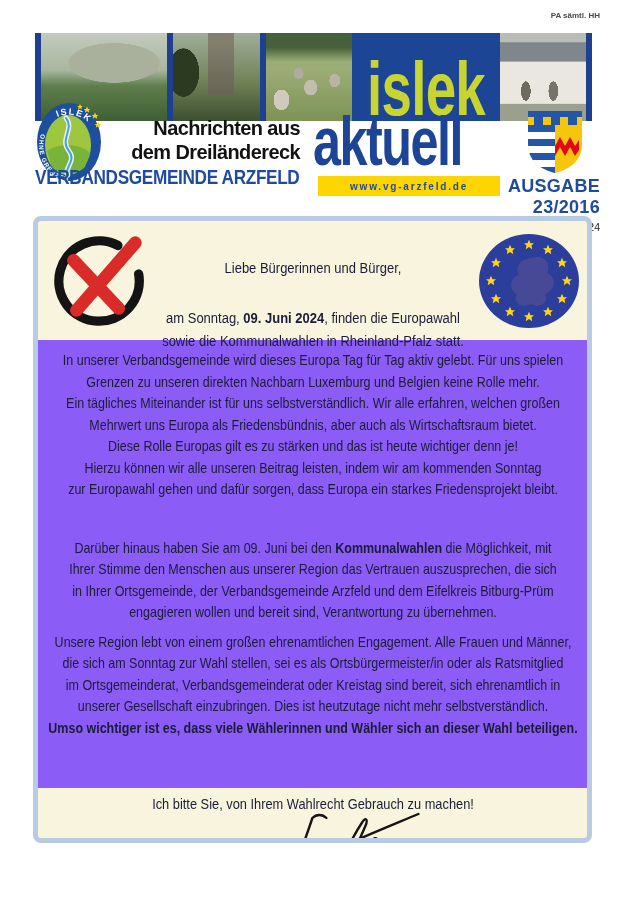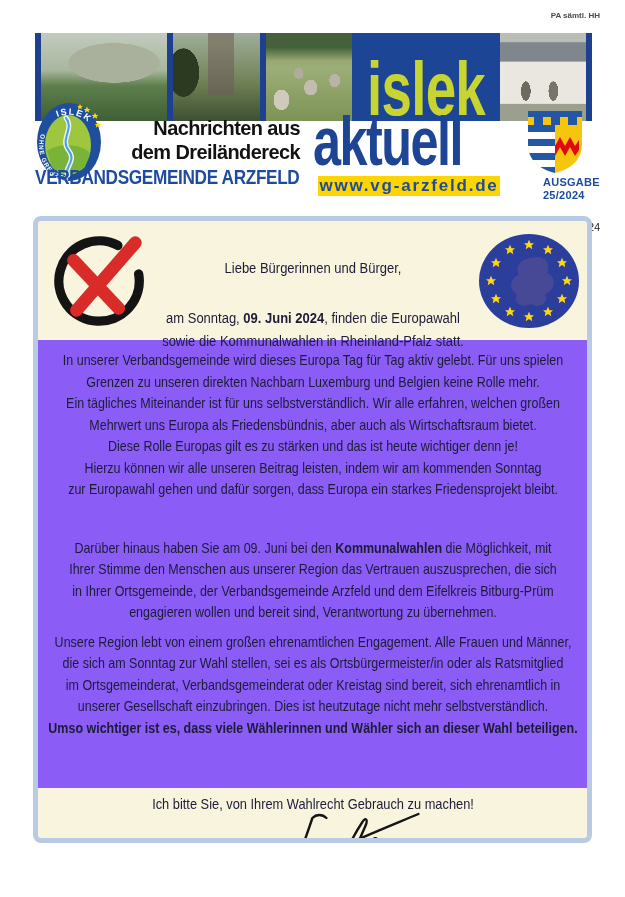--- a/index.html
+++ b/index.html
@@ -39,24 +39,24 @@
   .logo{position:absolute;left:35px;top:101px;width:68px;height:82px;}
   .subtitle{position:absolute;left:118px;top:116px;width:182px;text-align:right;
     font-weight:bold;color:#121212;font-size:21px;line-height:1.12;letter-spacing:-0.6px;
     transform:scaleX(0.95);transform-origin:100% 0;}
   .municipality{position:absolute;left:35px;top:166px;font-weight:bold;color:#1e4b9e;
     font-size:20px;letter-spacing:-0.4px;white-space:nowrap;transform:scaleX(0.86);transform-origin:0 0;}
   .aktuell{position:absolute;left:313px;top:107px;font-size:68px;font-weight:bold;color:#1e4496;
     letter-spacing:-2px;line-height:1;white-space:nowrap;transform:scaleX(0.74);transform-origin:0 0;}
   .urlbar{position:absolute;left:318px;top:176px;width:182px;height:20px;background:#FFD500;
     display:flex;align-items:center;justify-content:center;}
-  .urlbar span{font-size:17px;font-weight:bold;color:#1e4b9e;letter-spacing:1.8px;}
+  .urlbar span{font-size:10px;font-weight:bold;color:#1e4b9e;letter-spacing:1.8px;}
   .arms{position:absolute;left:527px;top:110px;width:56px;height:64px;}
-  .issue{position:absolute;right:25px;top:176px;text-align:left;color:#1e4b9e;font-weight:bold;
-    font-size:11px;line-height:1.15;letter-spacing:0.3px;}
+  .issue{position:absolute;right:25px;top:176px;text-align:right;color:#1e4b9e;font-weight:bold;
+    font-size:18px;line-height:1.15;letter-spacing:0.3px;}
   .dateline{position:absolute;right:25px;top:203px;font-size:10.5px;color:#1a1a1a;margin-top:18px;}
 
   
   .box{position:absolute;left:33px;top:216px;width:559px;height:627px;box-sizing:border-box;
     border:5px solid #b9cbe3;border-radius:8px;background:#f8f4dd;overflow:hidden;}
   .intro{position:relative;height:119px;}
   .vote-icon{position:absolute;left:12px;top:5px;width:102px;height:106px;}
   .eu-flag{position:absolute;right:6px;top:11px;width:104px;height:98px;}
   .cond{transform:scaleX(0.855);transform-origin:50% 0;white-space:pre-line;text-align:center;color:#1c1c38;}
   .greet{width:420px;margin-left:64.5px;padding-top:0;}
@@ -147,21 +147,21 @@
       <path d="M28,36 L33,27 L38,36 L43,27 L48,36 L52,30 L52,40 L48,46 L43,37 L38,46 L33,37 L28,46 Z" fill="#e30613"></path>
       <rect x="1" y="1" width="54" height="6" fill="#2356a5"></rect>
       <rect x="7" y="7" width="9" height="8" fill="#2356a5"></rect>
       <rect x="24" y="7" width="9" height="8" fill="#2356a5"></rect>
       <rect x="41" y="7" width="9" height="8" fill="#2356a5"></rect>
     </g>
   </svg>
 
   <div class="issue">
     <div>AUSGABE</div>
-    <div>25/2024</div>
+    <div>23/2016</div>
   </div>
 
   <div class="dateline">Jahrgang 52 • Samstag, den 8. Juni 2024</div>
 
   <div class="box">
 
     <div class="intro">
 
       <svg class="vote-icon" viewBox="0 0 104 104">
         <path d="M90.4,46.9 A41,41 0 1 1 69.2,17.8" stroke="#141414" stroke-width="9.5" fill="none" stroke-linecap="round"></path>

